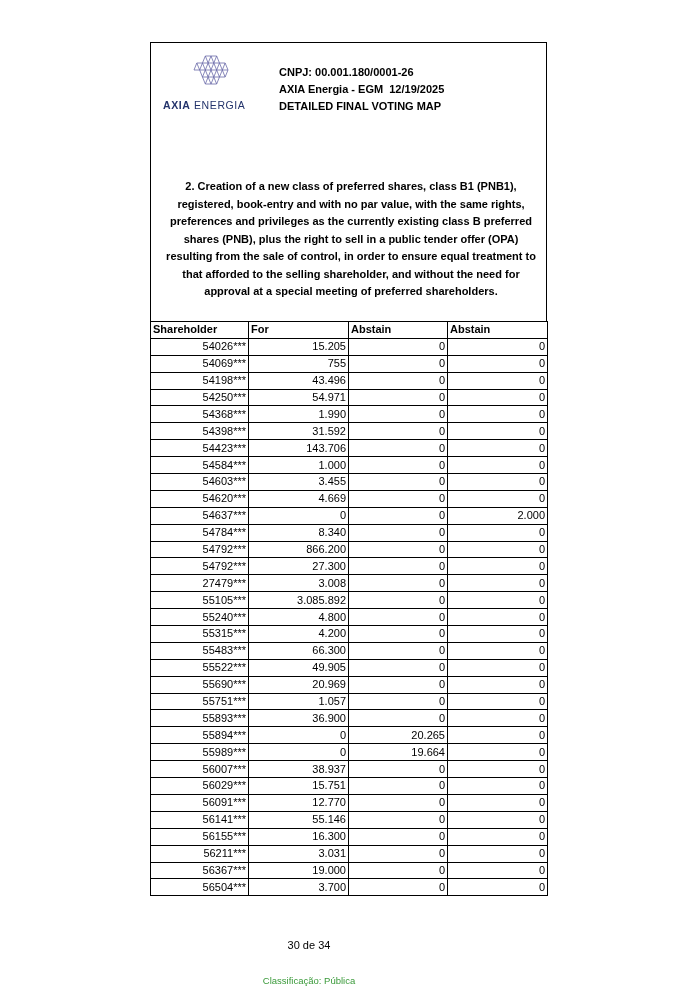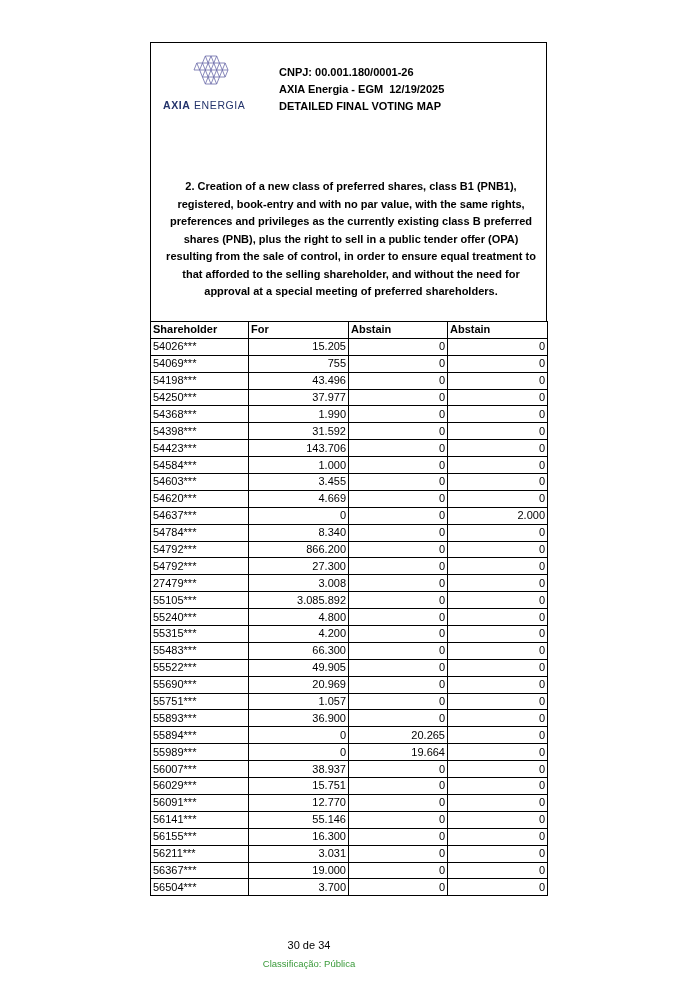--- a/index.html
+++ b/index.html
@@ -10,25 +10,25 @@
     .logo { position: absolute; left: 12px; top: 8px; width: 92px; height: 62px; }
     .logo-globe { position: absolute; left: 50%; top: 0; transform: translateX(-50%); width: 44px; height: 40px; }
     .logo-text { position: absolute; left: 0; width: 100%; top: 48px; font-size: 10.5px; letter-spacing: 0.6px; color: #23336b; }
     .logo-text b { font-weight: 700; }
     .doc-info { position: absolute; left: 128px; top: 21px; width: 250px; text-align: left; font-weight: 700; font-size: 11px; line-height: 17px; }
     .item-text { position: absolute; left: 9px; right: 4px; top: 135px; text-align: center; font-weight: 700; font-size: 11px; line-height: 17.5px; }
     table { border-collapse: collapse; width: 397px; table-layout: fixed; font-size: 11px; }
     th, td { border: 1px solid #000; height: 15.9px; padding: 0 2px; line-height: 15px; white-space: nowrap; }
     th { font-weight: 700; text-align: left; }
     td.num { text-align: right; }
-    td.sh { text-align: left; }
+    td.sh { text-align: right; }
     table { border-left: 1.5px solid #000; border-right: 1.5px solid #000; }
     .footer { position: absolute; left: 0; width: 618px; top: 938px; text-align: center; }
     .page-num { font-size: 11px; line-height: 15px; }
-    .classif { font-size: 9.5px; line-height: 14px; margin-top: 4px; }
+    .classif { font-size: 9.5px; line-height: 14px; margin-top: 21px; }
   </style>
 </head>
 <body>
 
 <div class="page">
   <div class="header-box">
     <div class="logo">
       <svg class="logo-globe" viewBox="0 0 44 40">
         <g id="globe-g" fill="none" stroke="#6a6aa8" stroke-width="0.8">
             <line x1="18.333333333333336" y1="5" x2="24" y2="5"></line>
@@ -127,21 +127,21 @@
           <td class="num">0</td>
         </tr>
         <tr>
           <td class="sh">54198***</td>
           <td class="num">43.496</td>
           <td class="num">0</td>
           <td class="num">0</td>
         </tr>
         <tr>
           <td class="sh">54250***</td>
-          <td class="num">37.977</td>
+          <td class="num">54.971</td>
           <td class="num">0</td>
           <td class="num">0</td>
         </tr>
         <tr>
           <td class="sh">54368***</td>
           <td class="num">1.990</td>
           <td class="num">0</td>
           <td class="num">0</td>
         </tr>
         <tr>

